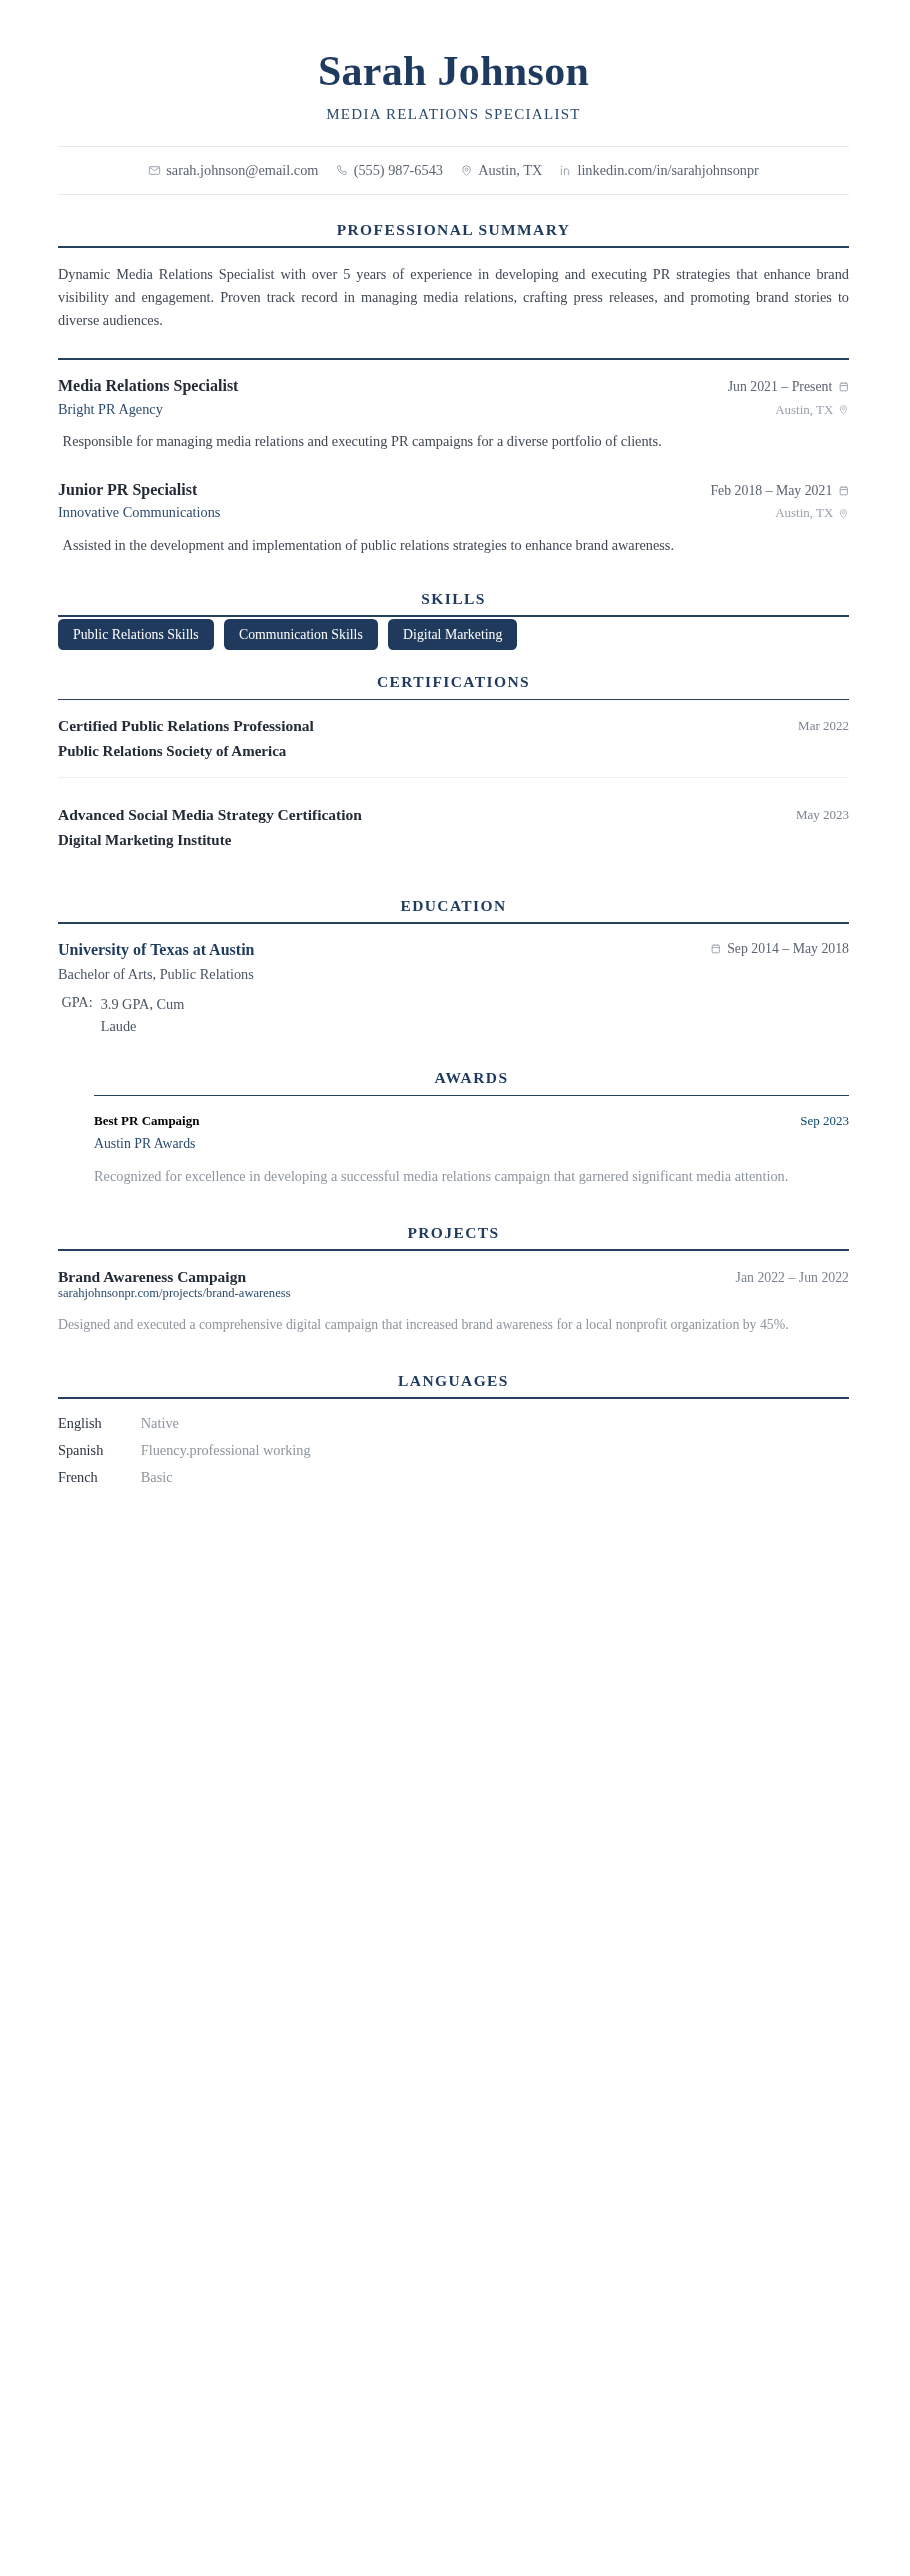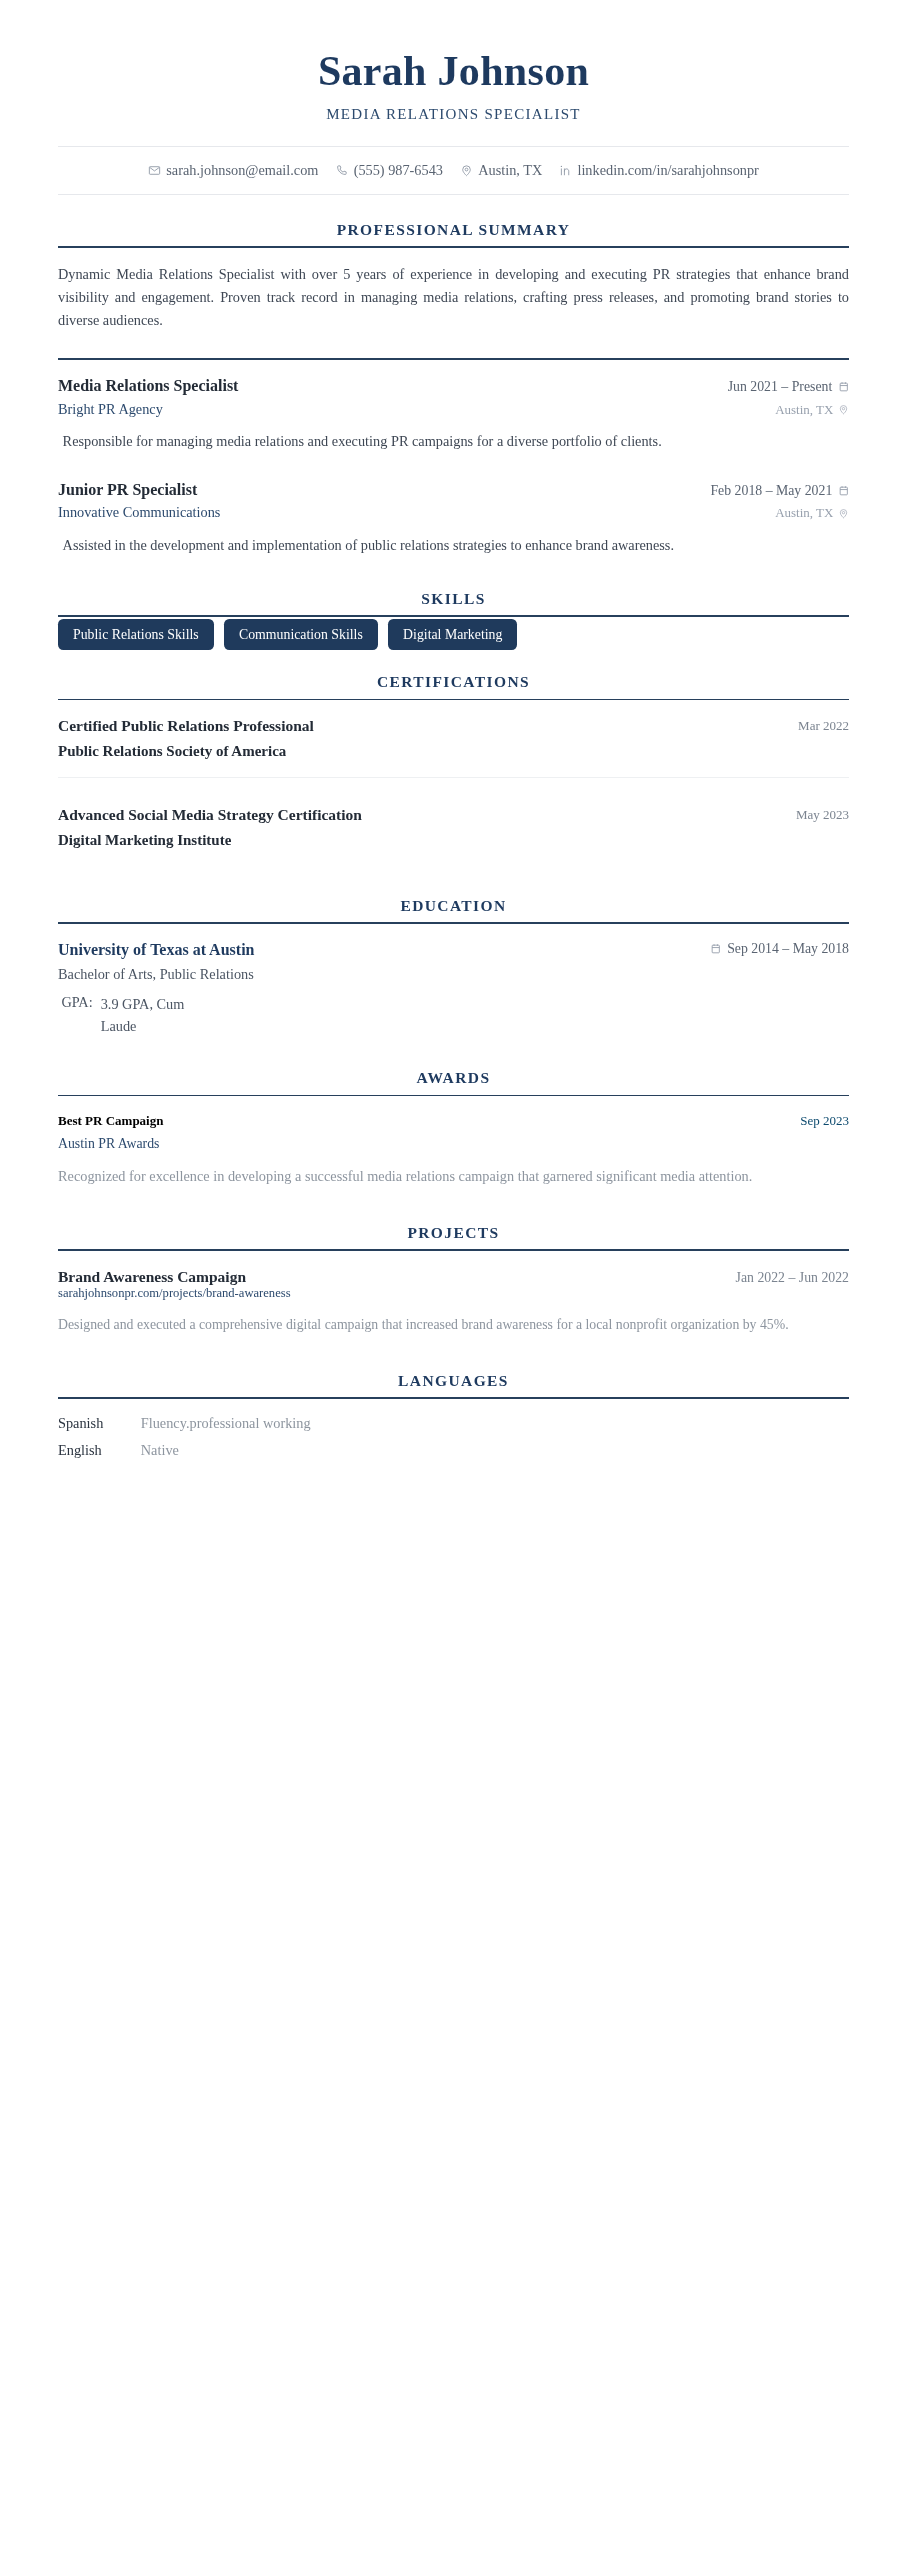--- a/index.html
+++ b/index.html
@@ -479,21 +479,21 @@
           </div>
         </div>
         <div class="edu-degree">Bachelor of Arts, Public Relations</div>
         <div class="edu-gpa">
           <span class="gpa-label">GPA:</span>
           <span class="gpa-value">3.9 GPA, Cum Laude</span>
         </div>
       </div>
     </div>
 
-    <div class="section" style="margin-top:32px;">
+    <div class="section" style="margin-top:32px;margin-left:36px;">
       <div class="section-title">AWARDS</div>
       <div class="section-rule"></div>
 
       <div class="entry">
         <div class="entry-row">
           <div class="award-name">Best PR Campaign</div>
           <div class="award-date">Sep 2023</div>
         </div>
         <div class="award-issuer">Austin PR Awards</div>
         <div class="award-desc">Recognized for excellence in developing a successful media relations campaign that garnered significant media attention.</div>
@@ -513,26 +513,30 @@
         <div class="proj-desc">Designed and executed a comprehensive digital campaign that increased brand awareness for a local nonprofit organization by 45%.</div>
       </div>
     </div>
 
     <div class="section" style="margin-top:36px;">
       <div class="section-title">LANGUAGES</div>
       <div class="section-rule"></div>
 
       <div class="lang-list">
         <div class="lang-row">
+          <span class="lang-name">English</span>
+          <span class="lang-level">Native</span>
+        </div>
+        <div class="lang-row">
           <span class="lang-name">Spanish</span>
           <span class="lang-level">Fluency.professional working</span>
         </div>
         <div class="lang-row">
-          <span class="lang-name">English</span>
-          <span class="lang-level">Native</span>
+          <span class="lang-name">French</span>
+          <span class="lang-level">Basic</span>
         </div>
       </div>
     </div>
 
     <div class="tail"></div>
 
   </div>
 </div>
 
 

